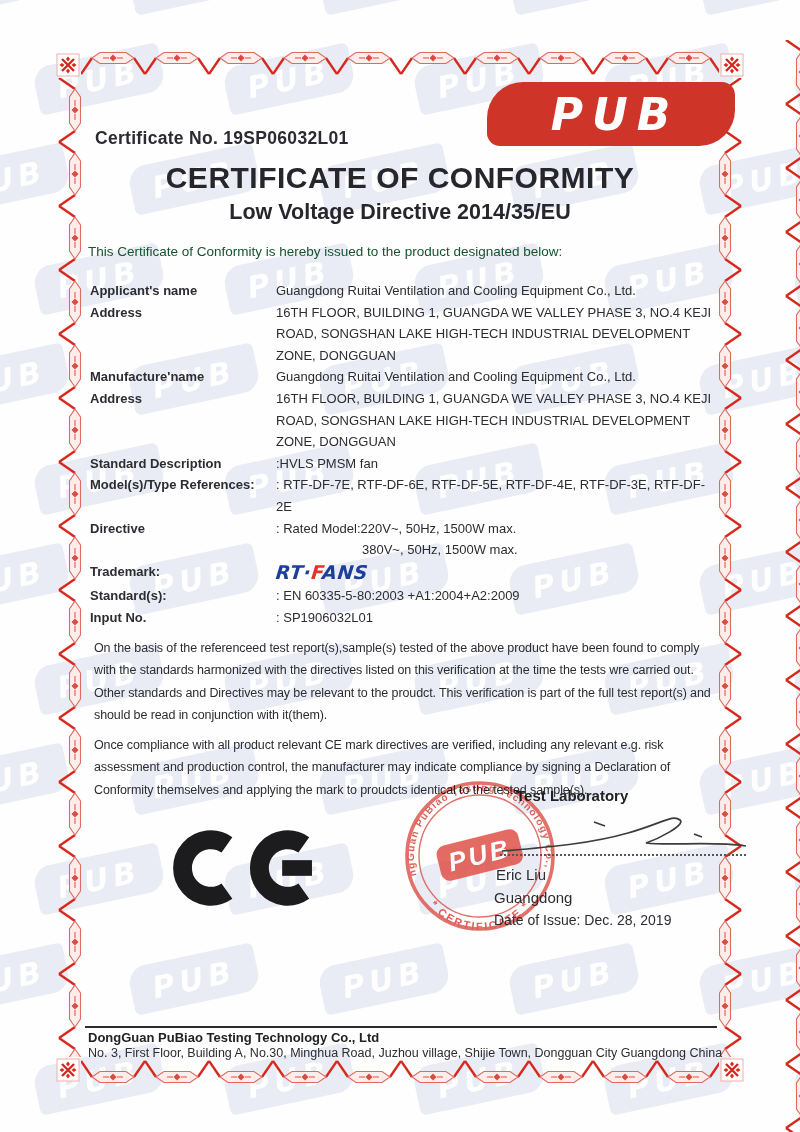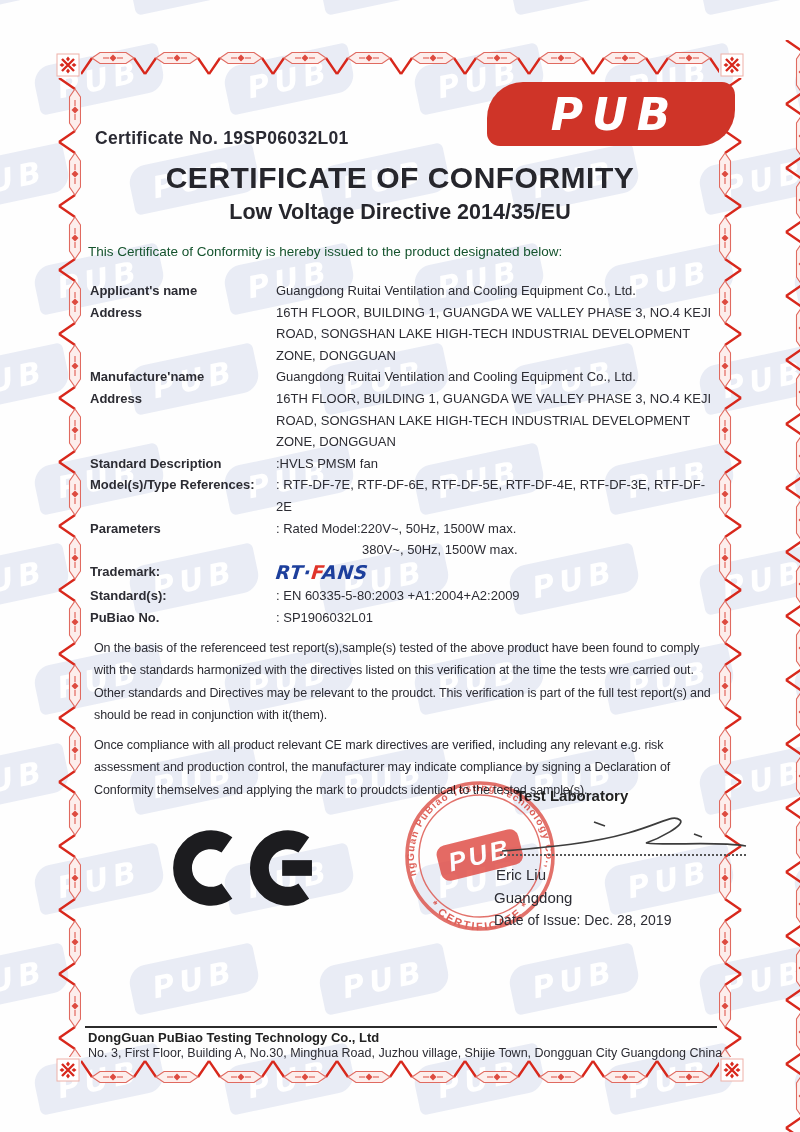--- a/index.html
+++ b/index.html
@@ -233,40 +233,40 @@
       </div>
       <div class="frow">
         <div class="flabel">Standard Description</div>
         <div class="fvalue">:HVLS PMSM fan</div>
       </div>
       <div class="frow">
         <div class="flabel">Model(s)/Type References:</div>
         <div class="fvalue">: RTF-DF-7E, RTF-DF-6E, RTF-DF-5E, RTF-DF-4E, RTF-DF-3E, RTF-DF-2E</div>
       </div>
       <div class="frow">
-        <div class="flabel">Parameters</div>
+        <div class="flabel">Directive</div>
         <div class="fvalue">
           <div>: Rated Model:220V~, 50Hz, 1500W max.</div>
           <div class="indent-params">380V~, 50Hz, 1500W max.</div>
         </div>
       </div>
       <div class="frow">
         <div class="flabel">Trademark:</div>
         <div class="fvalue">
           <span class="tm-logo"><span class="tm-rt">RT·</span><span class="tm-f">F</span><span class="tm-ans">ANS</span></span>
         </div>
       </div>
       <div class="frow">
         <div class="flabel">Standard(s):</div>
         <div class="fvalue">
           <div>: EN 60335-5-80:2003 +A1:2004+A2:2009</div>
         </div>
       </div>
       <div class="frow">
-        <div class="flabel">PuBiao No.</div>
+        <div class="flabel">Input No.</div>
         <div class="fvalue">: SP1906032L01</div>
       </div>
     </div>
 
     <div class="abs paras">
       <p>On the basis of the referenceed test report(s),sample(s) tested of the above product have been found to comply with the standards harmonized with the directives listed on this verification at the time the tests wre carried out. Other standards and Directives may be relevant to the proudct. This verification is part of the full test report(s) and should be read in conjunction with it(them).</p>
       <p>Once compliance with all product relevant CE mark directives are verified, including any relevant e.g. risk assessment and production control, the manufacturer may indicate compliance by signing a Declaration of Conformity themselves and applying the mark to proudcts identical to the tested sample(s).</p>
     </div>
 
     <div class="abs ce" aria-label="CE">

